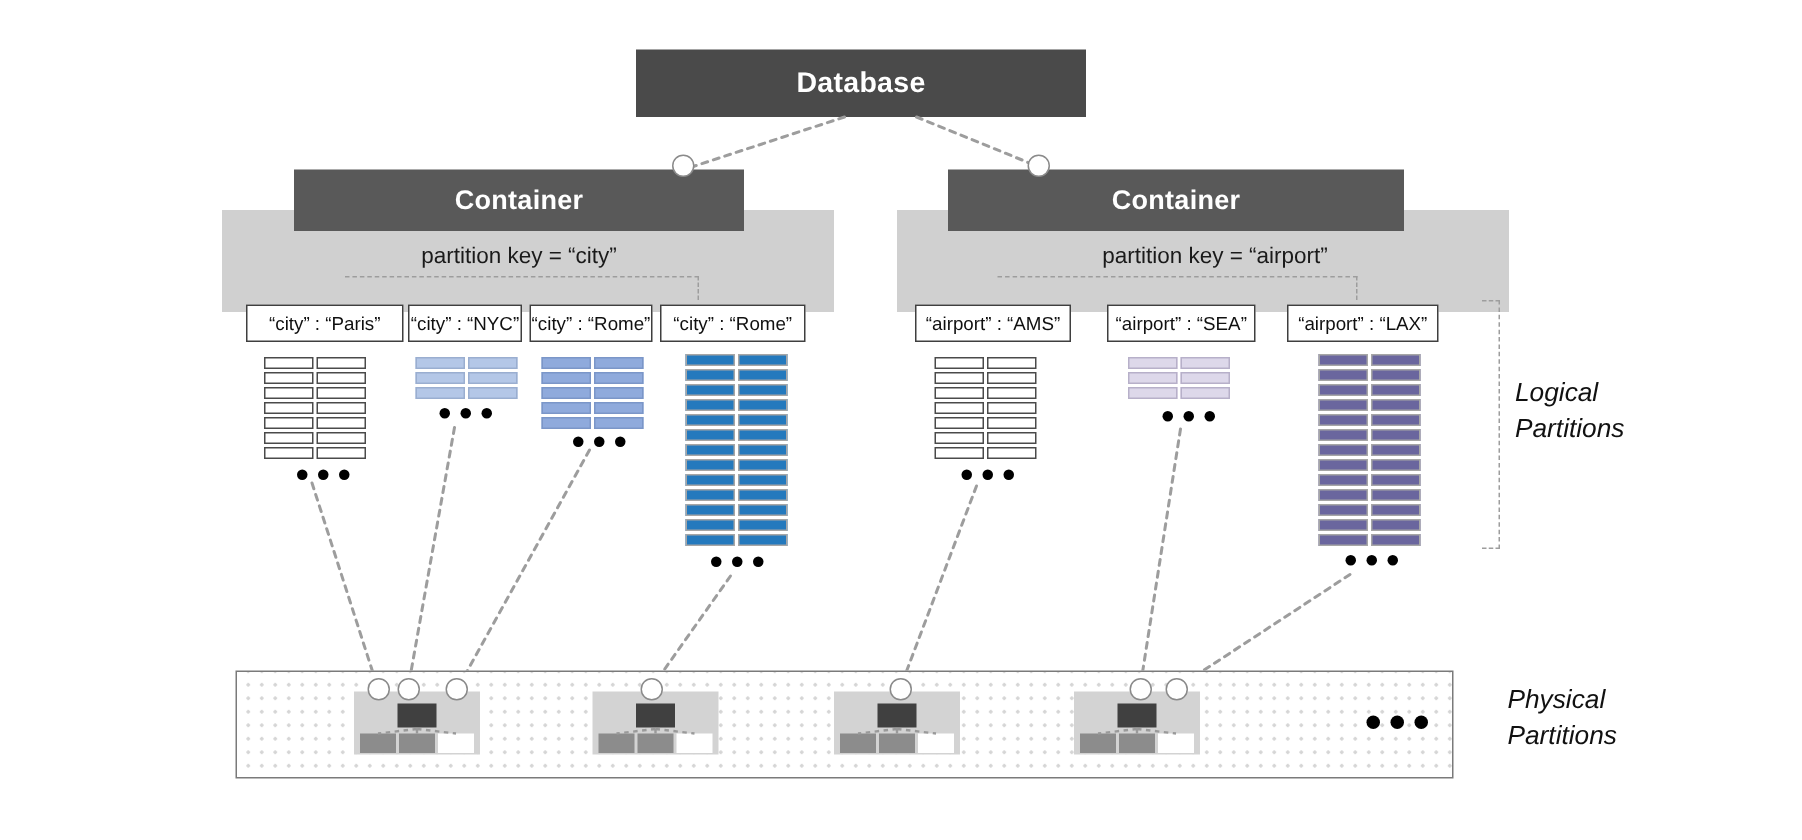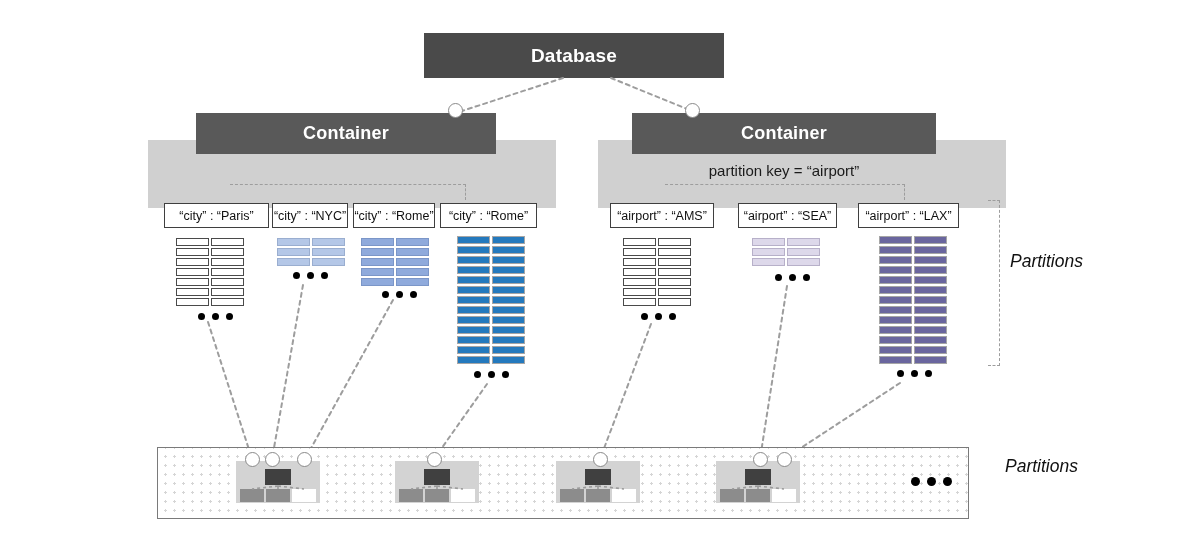--- a/index.html
+++ b/index.html
@@ -134,20 +134,21 @@
 
   <div class="abs dbbox" style="left:424px; top:33px; width:300px; height:45px;">
     <span>Database</span>
   </div>
 
   <div class="abs graypanel" style="left:148px; top:140px; width:408px; height:68px;"></div>
   <div class="abs containerbox" style="left:196px; top:113px; width:300px; height:41px;">
     <span>Container</span>
   </div>
   <div class="abs circ" style="left:448px; top:103px; width:15px; height:15px;"></div>
+  <div class="abs pklabel" style="left:196px; top:158px; width:300px; height:24px;">partition key = “city”</div>
   <div class="abs brace" style="left:230px; top:184px; width:236px; height:16px; border-bottom:none;"></div>
 
   <div class="abs chip" style="left:164px; top:203px; width:105px; height:25px;">“city” : “Paris”</div>
   <div class="abs chip" style="left:272px; top:203px; width:76px; height:25px;">“city” : “NYC”</div>
   <div class="abs chip" style="left:353px; top:203px; width:82px; height:25px;">“city” : “Rome”</div>
   <div class="abs chip" style="left:440px; top:203px; width:97px; height:25px;">“city” : “Rome”</div>
 
   <div class="abs stack" id="stack-london" style="left:176px; top:238px;">
       <div class="srow">
         <div class="cell white"></div>
@@ -290,21 +291,21 @@
     <i></i>
       <i></i>
       <i></i>
   </div>
 
   <div class="abs graypanel" style="left:598px; top:140px; width:408px; height:68px;"></div>
   <div class="abs containerbox" style="left:632px; top:113px; width:304px; height:41px;">
     <span>Container</span>
   </div>
   <div class="abs circ" style="left:685px; top:103px; width:15px; height:15px;"></div>
-  <div class="abs pklabel" style="left:632px; top:158px; width:304px; height:24px;">partition key = “airport”</div>
+  <div class="abs pklabel" style="left:658px; top:158px; width:304px; height:24px;">partition key = “airport”</div>
   <div class="abs brace" style="left:665px; top:184px; width:240px; height:16px; border-bottom:none;"></div>
 
   <div class="abs chip" style="left:610px; top:203px; width:104px; height:25px;">“airport” : “AMS”</div>
   <div class="abs chip" style="left:738px; top:203px; width:99px; height:25px;">“airport” : “SEA”</div>
   <div class="abs chip" style="left:858px; top:203px; width:101px; height:25px;">“airport” : “LAX”</div>
 
   <div class="abs stack" id="stack-ams" style="left:623px; top:238px;">
       <div class="srow">
         <div class="cell white"></div>
         <div class="cell white"></div>
@@ -415,20 +416,21 @@
       </div>
     </div>
   <div class="abs dots" style="left:897px; top:370px;">
     <i></i>
       <i></i>
       <i></i>
   </div>
 
   <div class="abs brace" style="left:988px; top:200px; width:12px; height:166px;"></div>
   <div class="abs sidelabel" style="left:1010px; top:250px; width:180px;">
+    <div>Logical</div>
     <div>Partitions</div>
   </div>
 
   <div class="abs ppouter" style="left:157px; top:447px; width:812px; height:72px;"></div>
 
   <div class="abs ppbox" style="left:236px; top:461px; width:84px; height:42px;"></div>
   <div class="abs ppmaster" style="left:265px; top:469px; width:26px; height:16px;"></div>
   <div class="abs ppleaf g" style="left:240px; top:489px; width:24px; height:13px;"></div>
   <div class="abs ppleaf g" style="left:266px; top:489px; width:24px; height:13px;"></div>
   <div class="abs ppleaf w" style="left:292px; top:489px; width:24px; height:13px;"></div>
@@ -467,16 +469,17 @@
     </g>
   </svg>
 
   <div class="abs dots big" style="left:911px; top:477px;">
     <i></i>
       <i></i>
       <i></i>
   </div>
 
   <div class="abs sidelabel" style="left:1005px; top:455px; width:190px;">
+    <div>Physical</div>
     <div>Partitions</div>
   </div>
 
 </div>
 
 </body></html>

